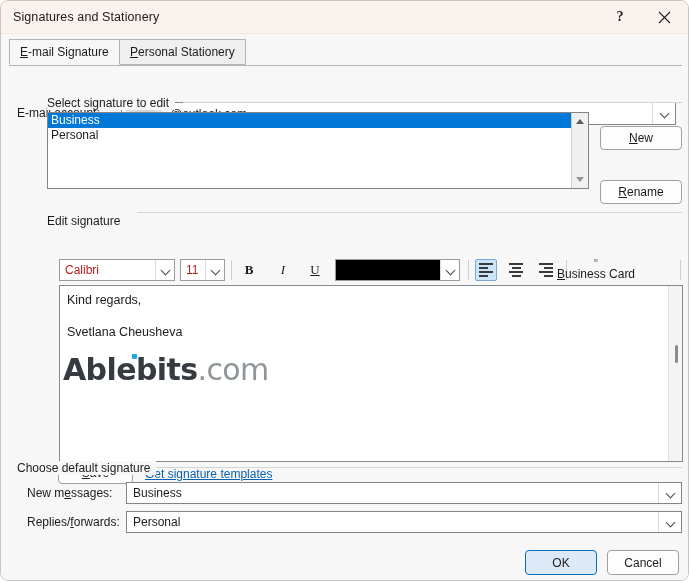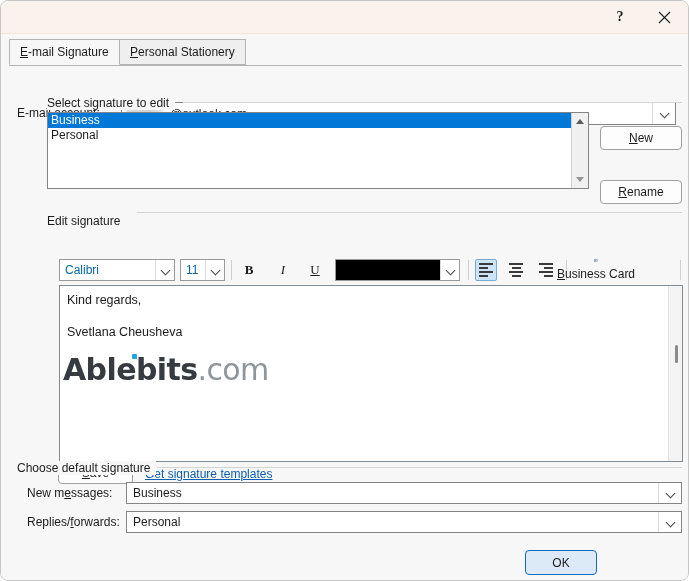--- a/index.html
+++ b/index.html
@@ -246,21 +246,21 @@
     background: #ffffff;
     border: 1px solid #9a9a9a;
     display: flex;
     align-items: center;
     cursor: default;
   }
   .tb-combo .v {
     flex: 1;
     padding-left: 5px;
     font-size: 12px;
-    color: #0369a1;
+    color: #b91c1c;
     white-space: nowrap;
     overflow: hidden;
   }
   .tb-combo .a {
     width: 18px; height: 100%;
     display: flex;
     align-items: center;
     justify-content: center;
     border-left: 1px solid #dcdcdc;
   }
@@ -415,20 +415,21 @@
     filter: blur(1px);
     border-radius: 1px;
   }
 </style>
 </head>
 <body>
 
 <div class="dialog">
 
   <div class="titlebar">
+    <div class="title-text">Signatures and Stationery</div>
     <div class="tb-btn help">
       <span class="glyph-q">?</span>
     </div>
     <div class="tb-btn close">
       <svg width="13" height="13" viewBox="0 0 13 13">
         <line x1="1" y1="1" x2="12" y2="12" stroke="#202020" stroke-width="1.1"></line>
         <line x1="12" y1="1" x2="1" y2="12" stroke="#202020" stroke-width="1.1"></line>
       </svg>
     </div>
   </div>
@@ -613,15 +614,18 @@
     <div class="combo" style="left:125px; top:477px; width:556px; height:22px;">
       <div class="val">Personal</div>
       <div class="arrow">
         <span class="chev"></span>
       </div>
     </div>
 
     <div class="btn default" style="left:524px; top:516px; width:72px; height:25px;">
       <span>OK</span>
     </div>
+    <div class="btn" style="left:606px; top:516px; width:72px; height:25px;">
+      <span>Cancel</span>
+    </div>
 
   </div>
 </div>
 
 </body></html>

